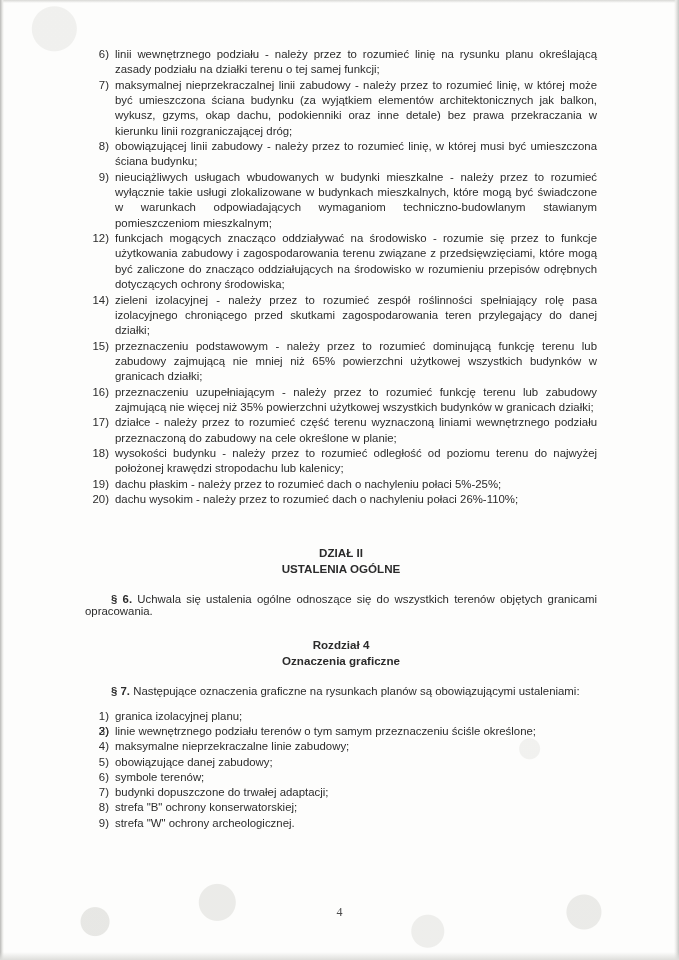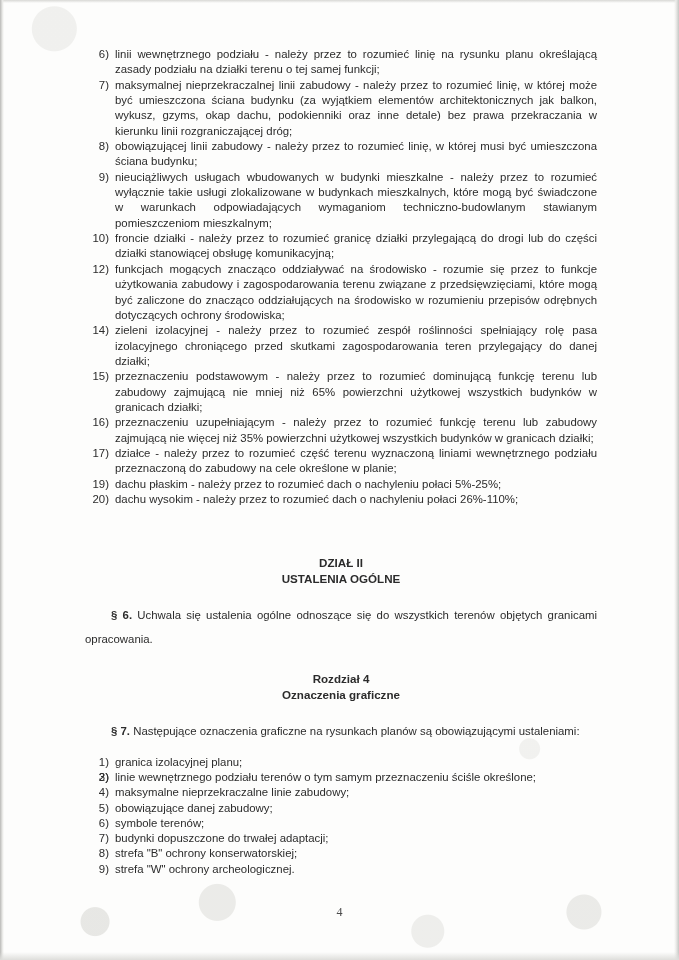--- a/index.html
+++ b/index.html
@@ -95,29 +95,29 @@
   }
 
   
   .heading {
     text-align: center;
     font-weight: bold;
     font-size: 11.6px;
     line-height: 15.5px;
   }
   .heading-block {
-    margin-top: 48px;
+    margin-top: 38px;
   }
   .heading-block.tight {
     margin-top: 20px;
   }
 
   .para {
     font-size: 11.4px;
-    line-height: 24px;
+    line-height: 12px;
     text-align: justify;
     margin-top: 17px;
   }
   .para .sign {
     font-weight: bold;
   }
   .para.indent {
     text-indent: 26px;
   }
 
@@ -176,42 +176,42 @@
         </li>
         <li>
           <span class="num">8)</span>
           <span class="txt">obowiązującej linii zabudowy - należy przez to rozumieć linię, w której musi być umieszczona ściana budynku;</span>
         </li>
         <li>
           <span class="num">9)</span>
           <span class="txt">nieuciążliwych usługach wbudowanych w budynki mieszkalne - należy przez to rozumieć wyłącznie takie usługi zlokalizowane w budynkach mieszkalnych, które mogą być świadczone w warunkach odpowiadających wymaganiom techniczno-budowlanym stawianym pomieszczeniom mieszkalnym;</span>
         </li>
         <li>
-          <span class="num">10)</span>
-          <span class="txt">froncie działki - należy przez to rozumieć granicę działki przylegającą do drogi lub do części działki stanowiącej obsługę komunikacyjną;</span>
-        </li>
-        <li>
           <span class="num">12)</span>
           <span class="txt">funkcjach mogących znacząco oddziaływać na środowisko - rozumie się przez to funkcje użytkowania zabudowy i zagospodarowania terenu związane z przedsięwzięciami, które mogą być zaliczone do znacząco oddziałujących na środowisko w rozumieniu przepisów odrębnych dotyczących ochrony środowiska;</span>
         </li>
         <li>
           <span class="num">14)</span>
           <span class="txt">zieleni izolacyjnej - należy przez to rozumieć zespół roślinności spełniający rolę pasa izolacyjnego chroniącego przed skutkami zagospodarowania teren przylegający do danej działki;</span>
         </li>
         <li>
           <span class="num">15)</span>
           <span class="txt">przeznaczeniu podstawowym - należy przez to rozumieć dominującą funkcję terenu lub zabudowy zajmującą nie mniej niż 65% powierzchni użytkowej wszystkich budynków w granicach działki;</span>
         </li>
         <li>
           <span class="num">16)</span>
           <span class="txt">przeznaczeniu uzupełniającym - należy przez to rozumieć funkcję terenu lub zabudowy zajmującą nie więcej niż 35% powierzchni użytkowej wszystkich budynków w granicach działki;</span>
         </li>
         <li>
           <span class="num">17)</span>
           <span class="txt">działce - należy przez to rozumieć część terenu wyznaczoną liniami wewnętrznego podziału przeznaczoną do zabudowy na cele określone w planie;</span>
+        </li>
+        <li>
+          <span class="num">18)</span>
+          <span class="txt">wysokości budynku - należy przez to rozumieć odległość od poziomu terenu do najwyżej położonej krawędzi stropodachu lub kalenicy;</span>
         </li>
         <li>
           <span class="num">19)</span>
           <span class="txt">dachu płaskim - należy przez to rozumieć dach o nachyleniu połaci 5%-25%;</span>
         </li>
         <li>
           <span class="num">20)</span>
           <span class="txt">dachu wysokim - należy przez to rozumieć dach o nachyleniu połaci 26%-110%;</span>
         </li>
       </ol>

